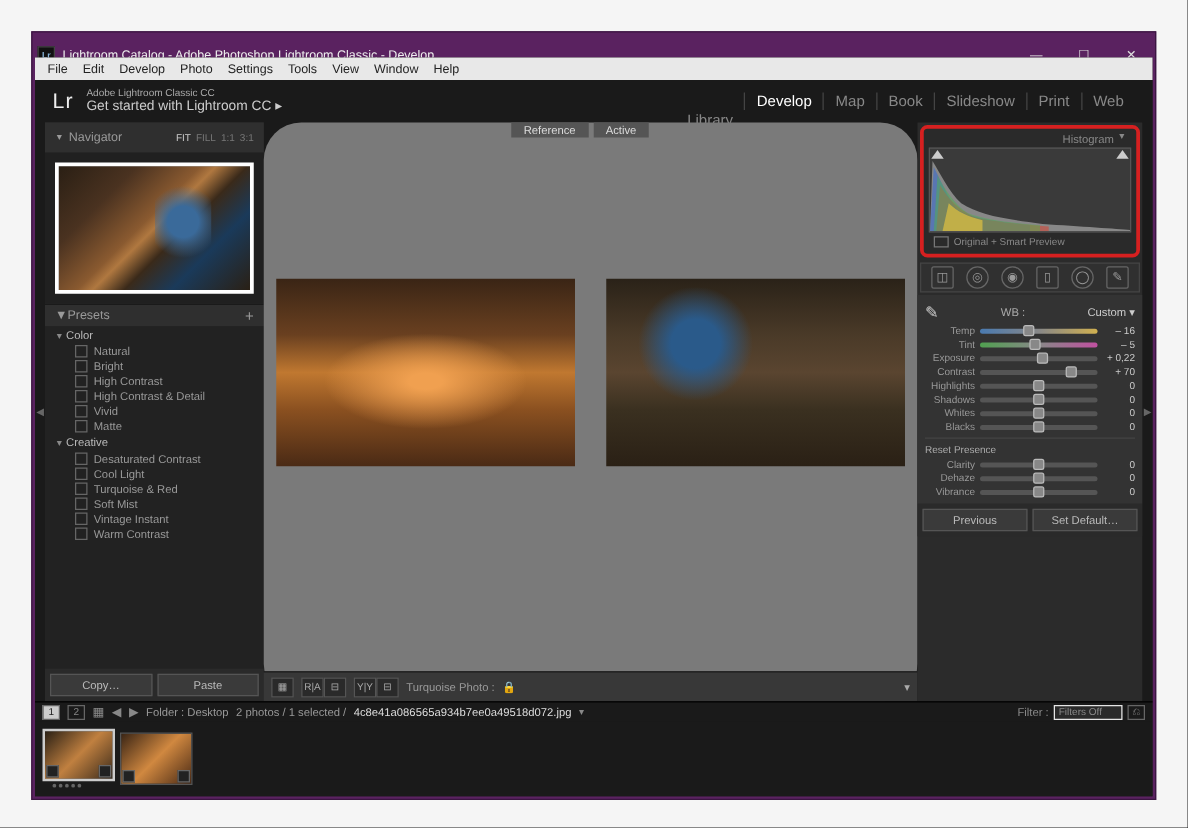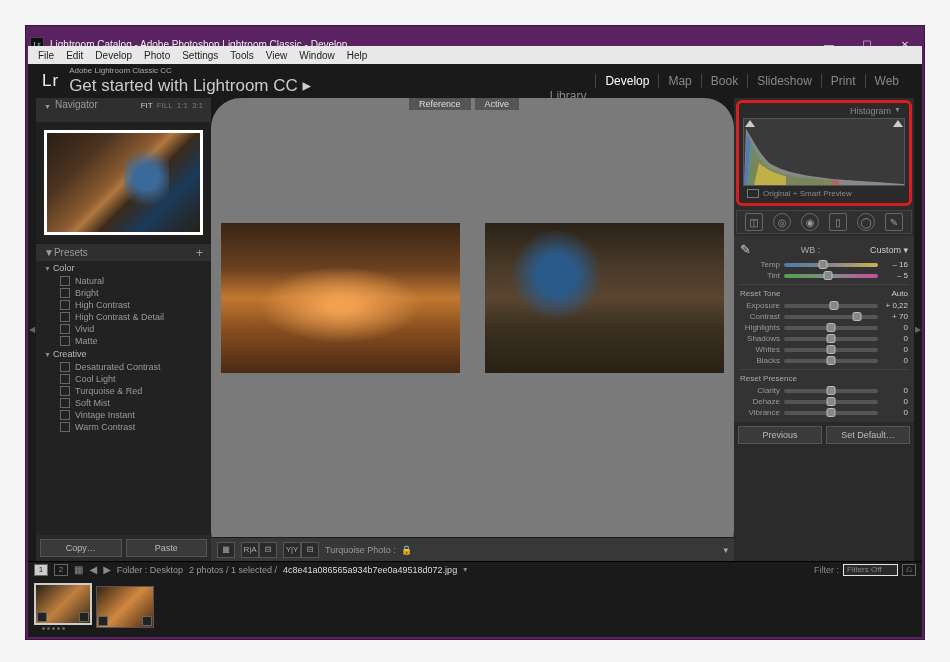--- a/index.html
+++ b/index.html
@@ -22,31 +22,31 @@
   .titlebar .app-icon{width:14px;height:14px;background:#111;border:1px solid #444;margin-right:6px;display:inline-flex;align-items:center;justify-content:center;color:#88b4d8;font-size:7px;font-weight:bold;}
   .win-buttons{margin-left:auto;display:flex;}
   .win-buttons span{width:38px;height:18px;display:flex;align-items:center;justify-content:center;color:#ddd;font-size:10px;}
   .app{position:absolute;left:2px;right:2px;top:20px;bottom:2px;background:#1a1a1a;display:flex;flex-direction:column;}
   .menubar{height:18px;background:#e8e8e8;display:flex;align-items:center;padding:0 4px;font-size:10px;color:#222;gap:0;}
   .menubar span{padding:2px 6px;}
   .header{height:34px;background:#1a1a1a;display:flex;align-items:center;padding:0 14px;}
   .brand{display:flex;flex-direction:column;color:#aaa;font-size:8px;line-height:1.2;}
   .brand-lr{font-size:17px;font-weight:200;color:#eee;margin-right:10px;letter-spacing:1px;}
   .brand-wrap{display:flex;align-items:center;}
-  .brand-line2{font-size:17px;color:#ccc;}
+  .brand-line2{font-size:11px;color:#ccc;}
   .modules{margin-left:auto;display:flex;gap:0;align-items:center;}
   .modules span{font-size:12px;color:#888;padding:0 9px;border-left:1px solid #444;}
   .modules span:first-child{border-left:none;margin-top:29px;}
   .modules span.active{color:#fff;}
   .main{flex:1;display:flex;min-height:0;}
   .left-panel,.right-panel{width:175px;background:var(--panel-dark);display:flex;flex-direction:column;}
   .right-panel{width:180px;}
   .center{flex:1;background:var(--canvas-gray);display:flex;flex-direction:column;min-width:0;border-radius:30px;}
   
-  .panel-head{height:16px;display:flex;align-items:flex-end;padding:12px 8px;color:var(--text-dim);font-size:10px;background:#2f2f2f;}
+  .panel-head{height:16px;display:flex;align-items:center;padding:12px 8px;color:var(--text-dim);font-size:10px;background:#2f2f2f;}
   .panel-head .triangle{font-size:7px;margin-right:4px;}
   .nav-opts{margin-left:auto;display:flex;gap:4px;font-size:8px;color:#777;}
   .nav-opts span.sel{color:#ccc;}
   .nav-thumb{background:#202020;padding:8px;}
   .nav-img{width:100%;height:105px;background:linear-gradient(135deg,#2a1f14 0%,#4a3220 25%,#8a5a30 45%,#b07840 50%,#3a2a1a 60%,#1a3a5a 75%,#2a2015 100%);border:3px solid #fff;position:relative;}
   .nav-img::before{content:"";position:absolute;left:50%;top:10%;width:30%;height:70%;background:radial-gradient(circle,#3a6a9a 30%,transparent 70%);}
   
   .presets-head{height:18px;display:flex;align-items:center;padding:0 8px;color:var(--text-dim);font-size:10px;background:#2f2f2f;border-top:1px solid #1a1a1a;}
   .presets-head .plus{margin-left:auto;font-size:12px;}
   .preset-tree{flex:1;overflow:hidden;background:#222;font-size:9px;color:#aaa;}
@@ -286,24 +286,20 @@
             <span class="val">– 16</span>
           </div>
           <div class="slider-row">
             <span class="lbl">Tint</span>
             <span class="track tint">
                 <span class="handle" style="left:47%"></span>
               </span>
             <span class="val">– 5</span>
           </div>
 
-          <div class="section-label">
-            <span>Reset Tone</span>
-            <span class="auto-btn">Auto</span>
-          </div>
           <div class="slider-row">
             <span class="lbl">Exposure</span>
             <span class="track gray">
                 <span class="handle" style="left:53%"></span>
               </span>
             <span class="val">+ 0,22</span>
           </div>
           <div class="slider-row">
             <span class="lbl">Contrast</span>
             <span class="track gray">

